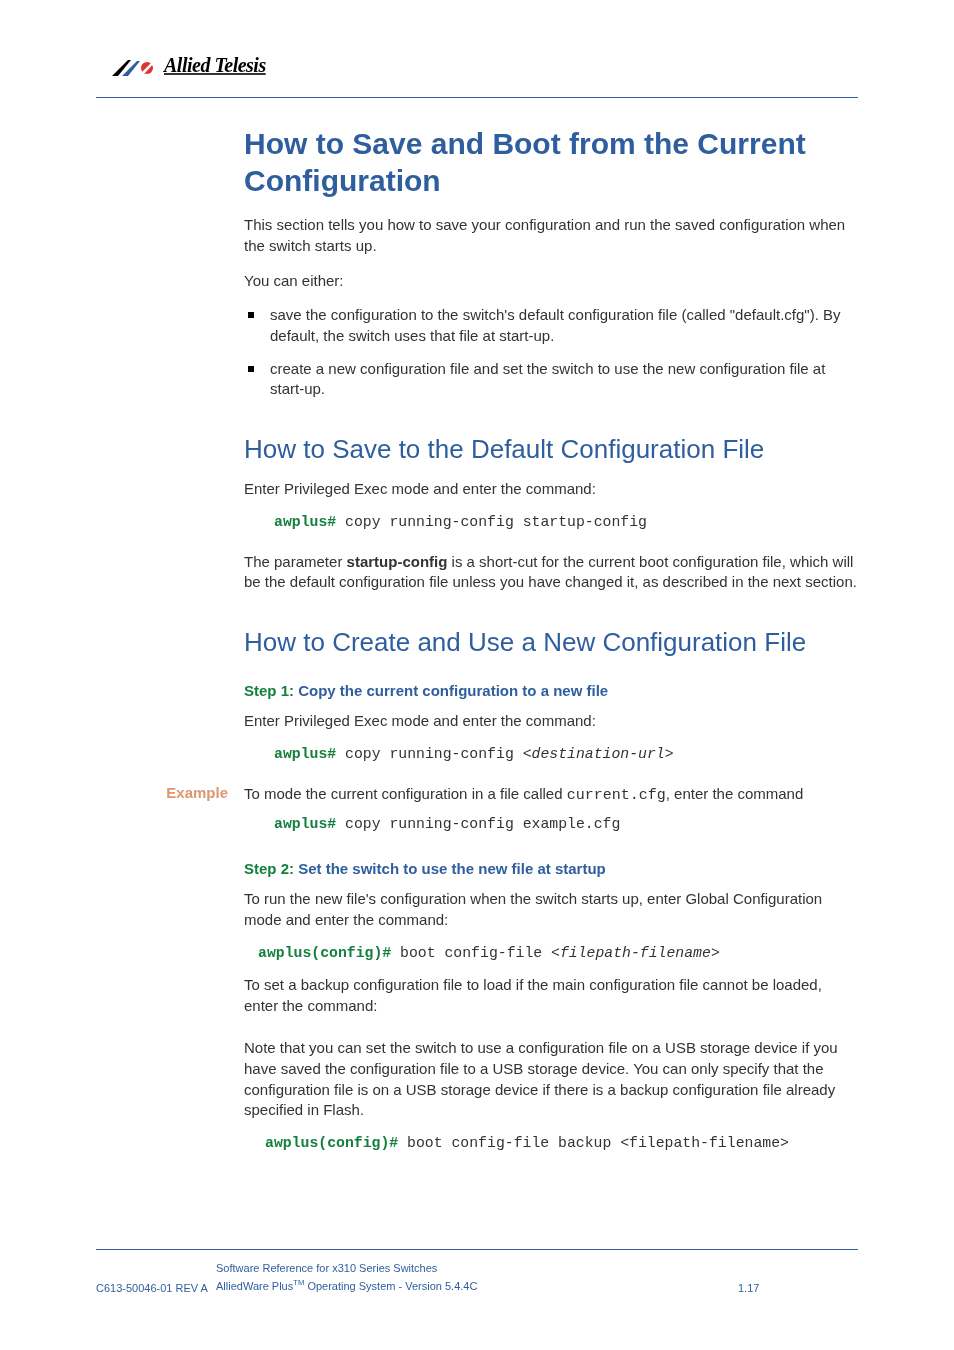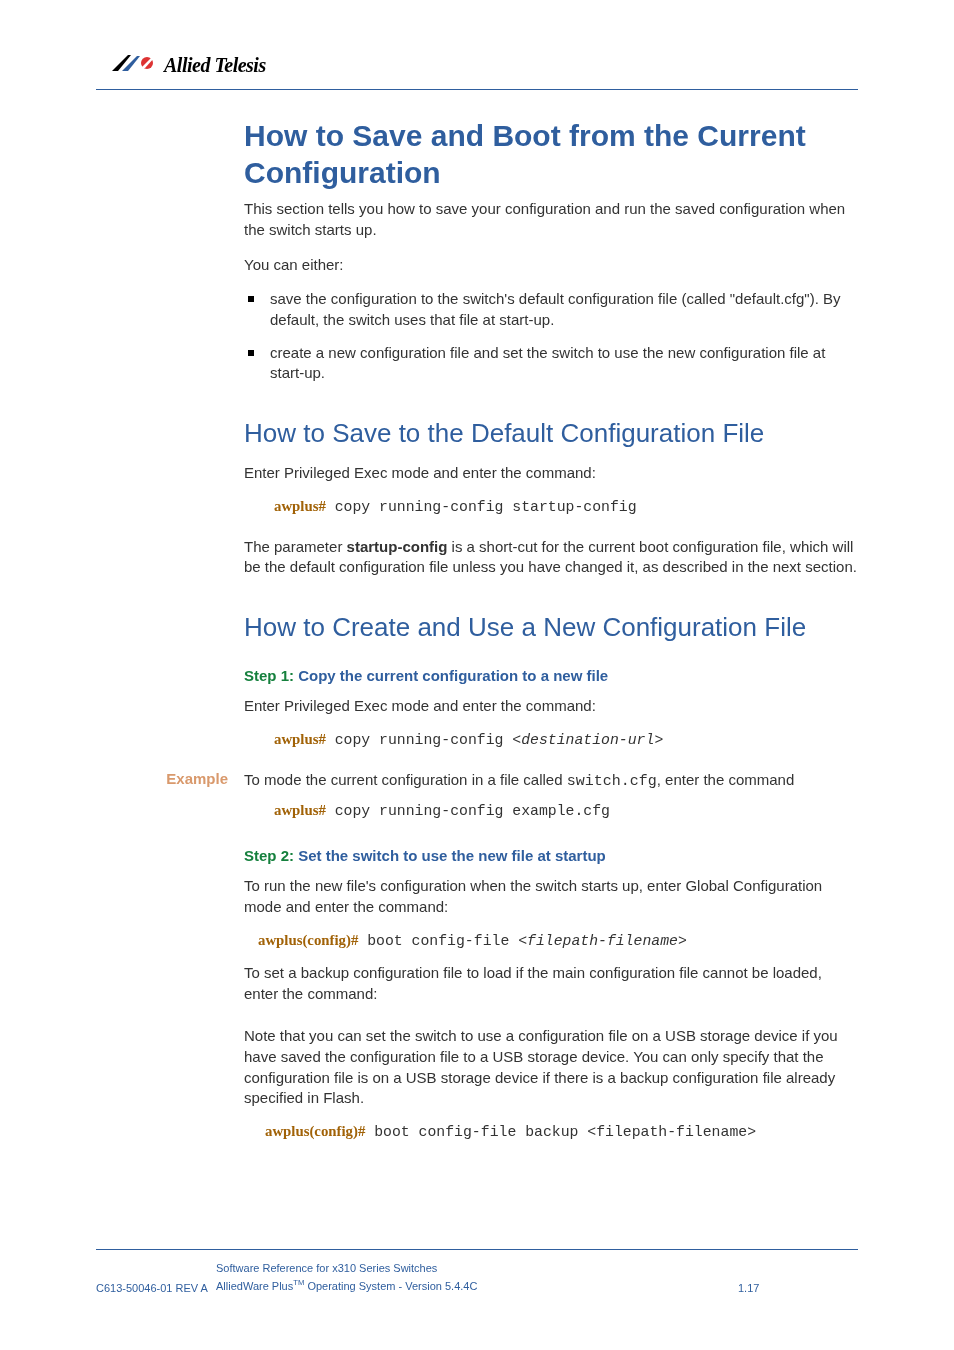--- a/index.html
+++ b/index.html
@@ -12,23 +12,24 @@
     height: 1350px;
     position: relative;
     box-sizing: border-box;
   }
   .page {
     padding: 54px 96px 0 96px;
     box-sizing: border-box;
   }
   .logo-row {
     display: flex;
-    align-items: flex-start;
+    align-items: flex-end;
     margin-left: 16px;
-    margin-bottom: 12px;
+    margin-bottom: 20px;
+    text-decoration: underline;
   }
   .logo-mark svg { display:block; }
   .logo-text {
     font-family: Georgia, "Times New Roman", serif;
     font-style: italic;
     font-weight: 700;
     font-size: 20px;
     color: #000;
     margin-left: 6px;
     letter-spacing: -0.5px;
@@ -39,21 +40,21 @@
     margin: 0 0 28px 0;
   }
   .content {
     margin-left: 148px;
   }
   h1 {
     color: #2f5e9e;
     font-size: 30px;
     font-weight: 800;
     line-height: 1.22;
-    margin: 0 0 8px 0;
+    margin: 0 0 16px 0;
   }
   h2 {
     color: #2f5e9e;
     font-size: 26px;
     font-weight: 400;
     margin: 34px 0 14px 0;
   }
   .body-text {
     font-size: 15px;
     line-height: 1.38;
@@ -92,21 +93,21 @@
     font-size: 14.8px;
     margin: 10px 0 14px 30px;
     white-space: pre;
   }
   .code-line-tight {
     font-family: "Courier New", monospace;
     font-size: 14.8px;
     margin: 8px 0 10px 30px;
     white-space: pre;
   }
-  .prompt { color: #a16207; font-weight: 700; font-family: Liberation Serif, serif; }
+  .prompt { color: #15803d; font-weight: 700; }
   .code-italic { font-style: italic; }
   .inline-mono { font-family: "Courier New", monospace; }
   .sidelabel {
     position: absolute;
     left: 0;
     top: 0;
     width: 140px;
     text-align: right;
     color: #d9996c;
     font-weight: 700;
@@ -189,21 +190,21 @@
       <span class="step-label">Step 1: </span><span class="step-title">Copy the current configuration to a new file</span>
     </p>
 
     <p class="body-text">Enter Privileged Exec mode and enter the command:</p>
 
     <div class="code-line"><span class="prompt">awplus#</span><span> copy running-config &lt;</span><span class="code-italic">destination-url</span><span>&gt;</span></div>
 
     <div class="rel" style="margin-top:22px">
       <div class="sidelabel" style="left:-156px">Example</div>
       <p class="body-text" style="margin-bottom:10px">
-        <span>To mode the current configuration in a file called </span><span class="inline-mono">switch.cfg</span><span>, enter the command</span>
+        <span>To mode the current configuration in a file called </span><span class="inline-mono">current.cfg</span><span>, enter the command</span>
       </p>
     </div>
 
     <div class="code-line-tight"><span class="prompt">awplus#</span><span> copy running-config example.cfg</span></div>
 
     <p class="step-heading" style="margin-top:28px">
       <span class="step-label">Step 2: </span><span class="step-title">Set the switch to use the new file at startup</span>
     </p>
 
     <p class="body-text">To run the new file's configuration when the switch starts up, enter Global Configuration mode and enter the command:</p>

